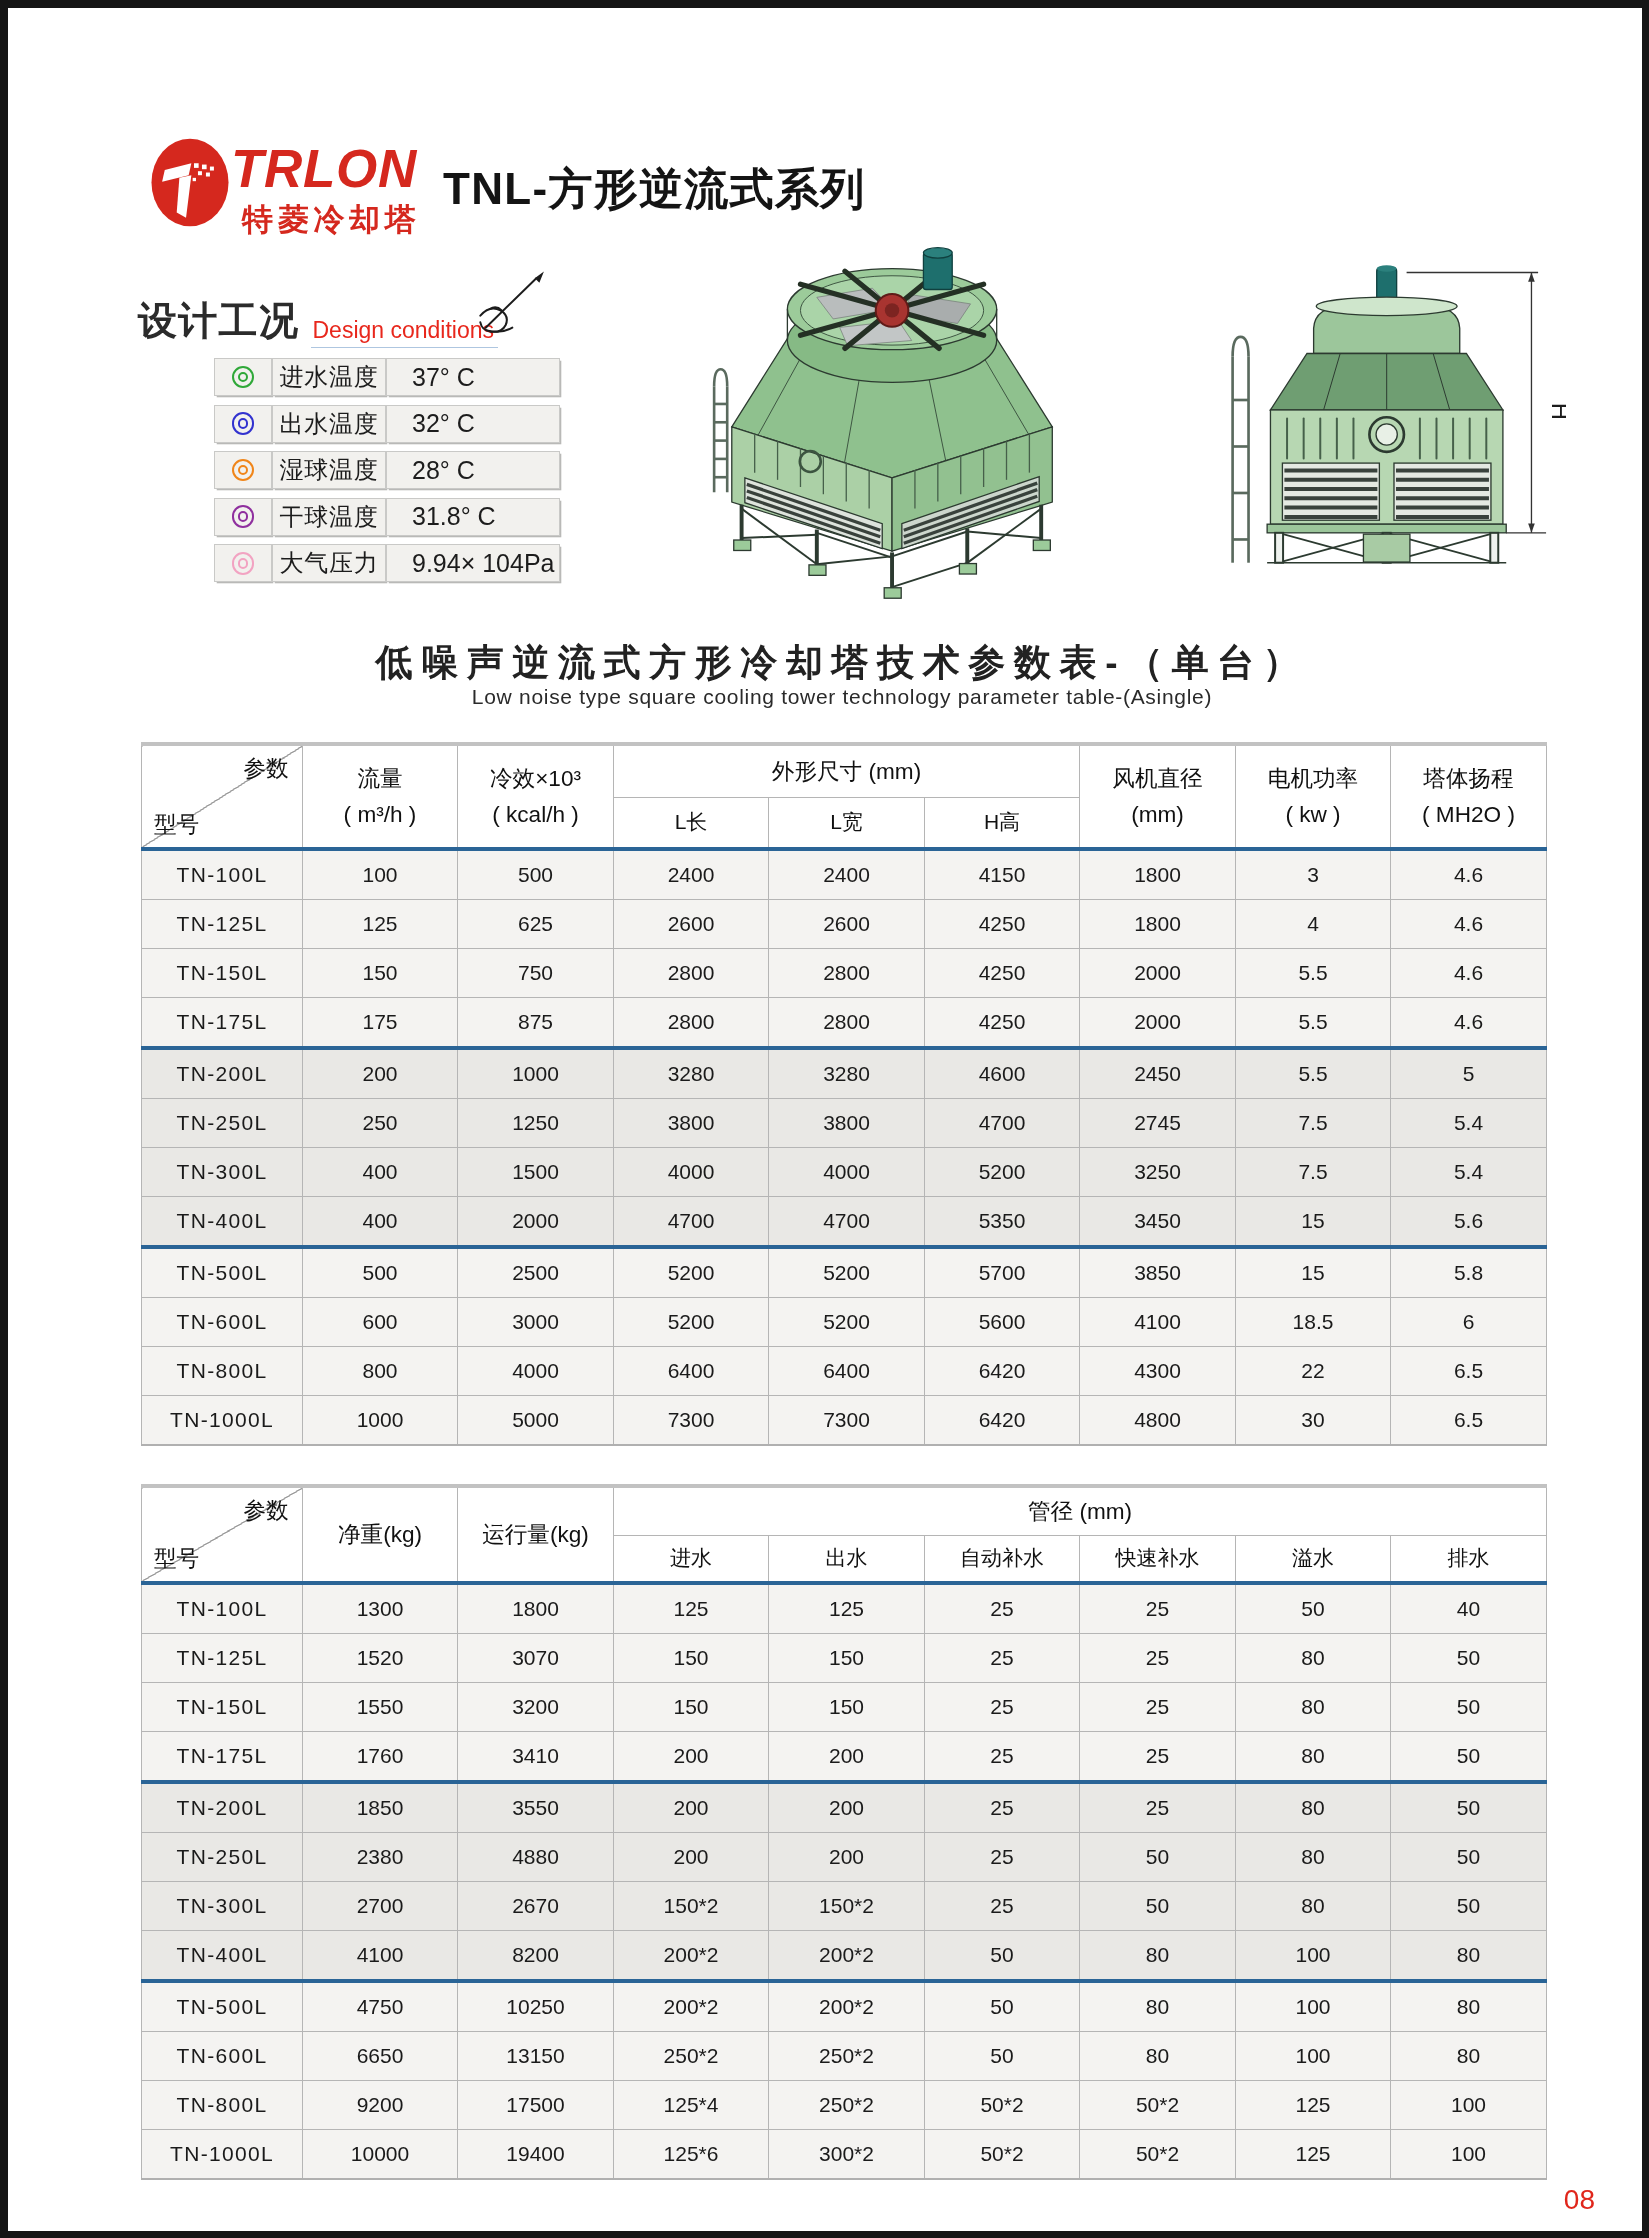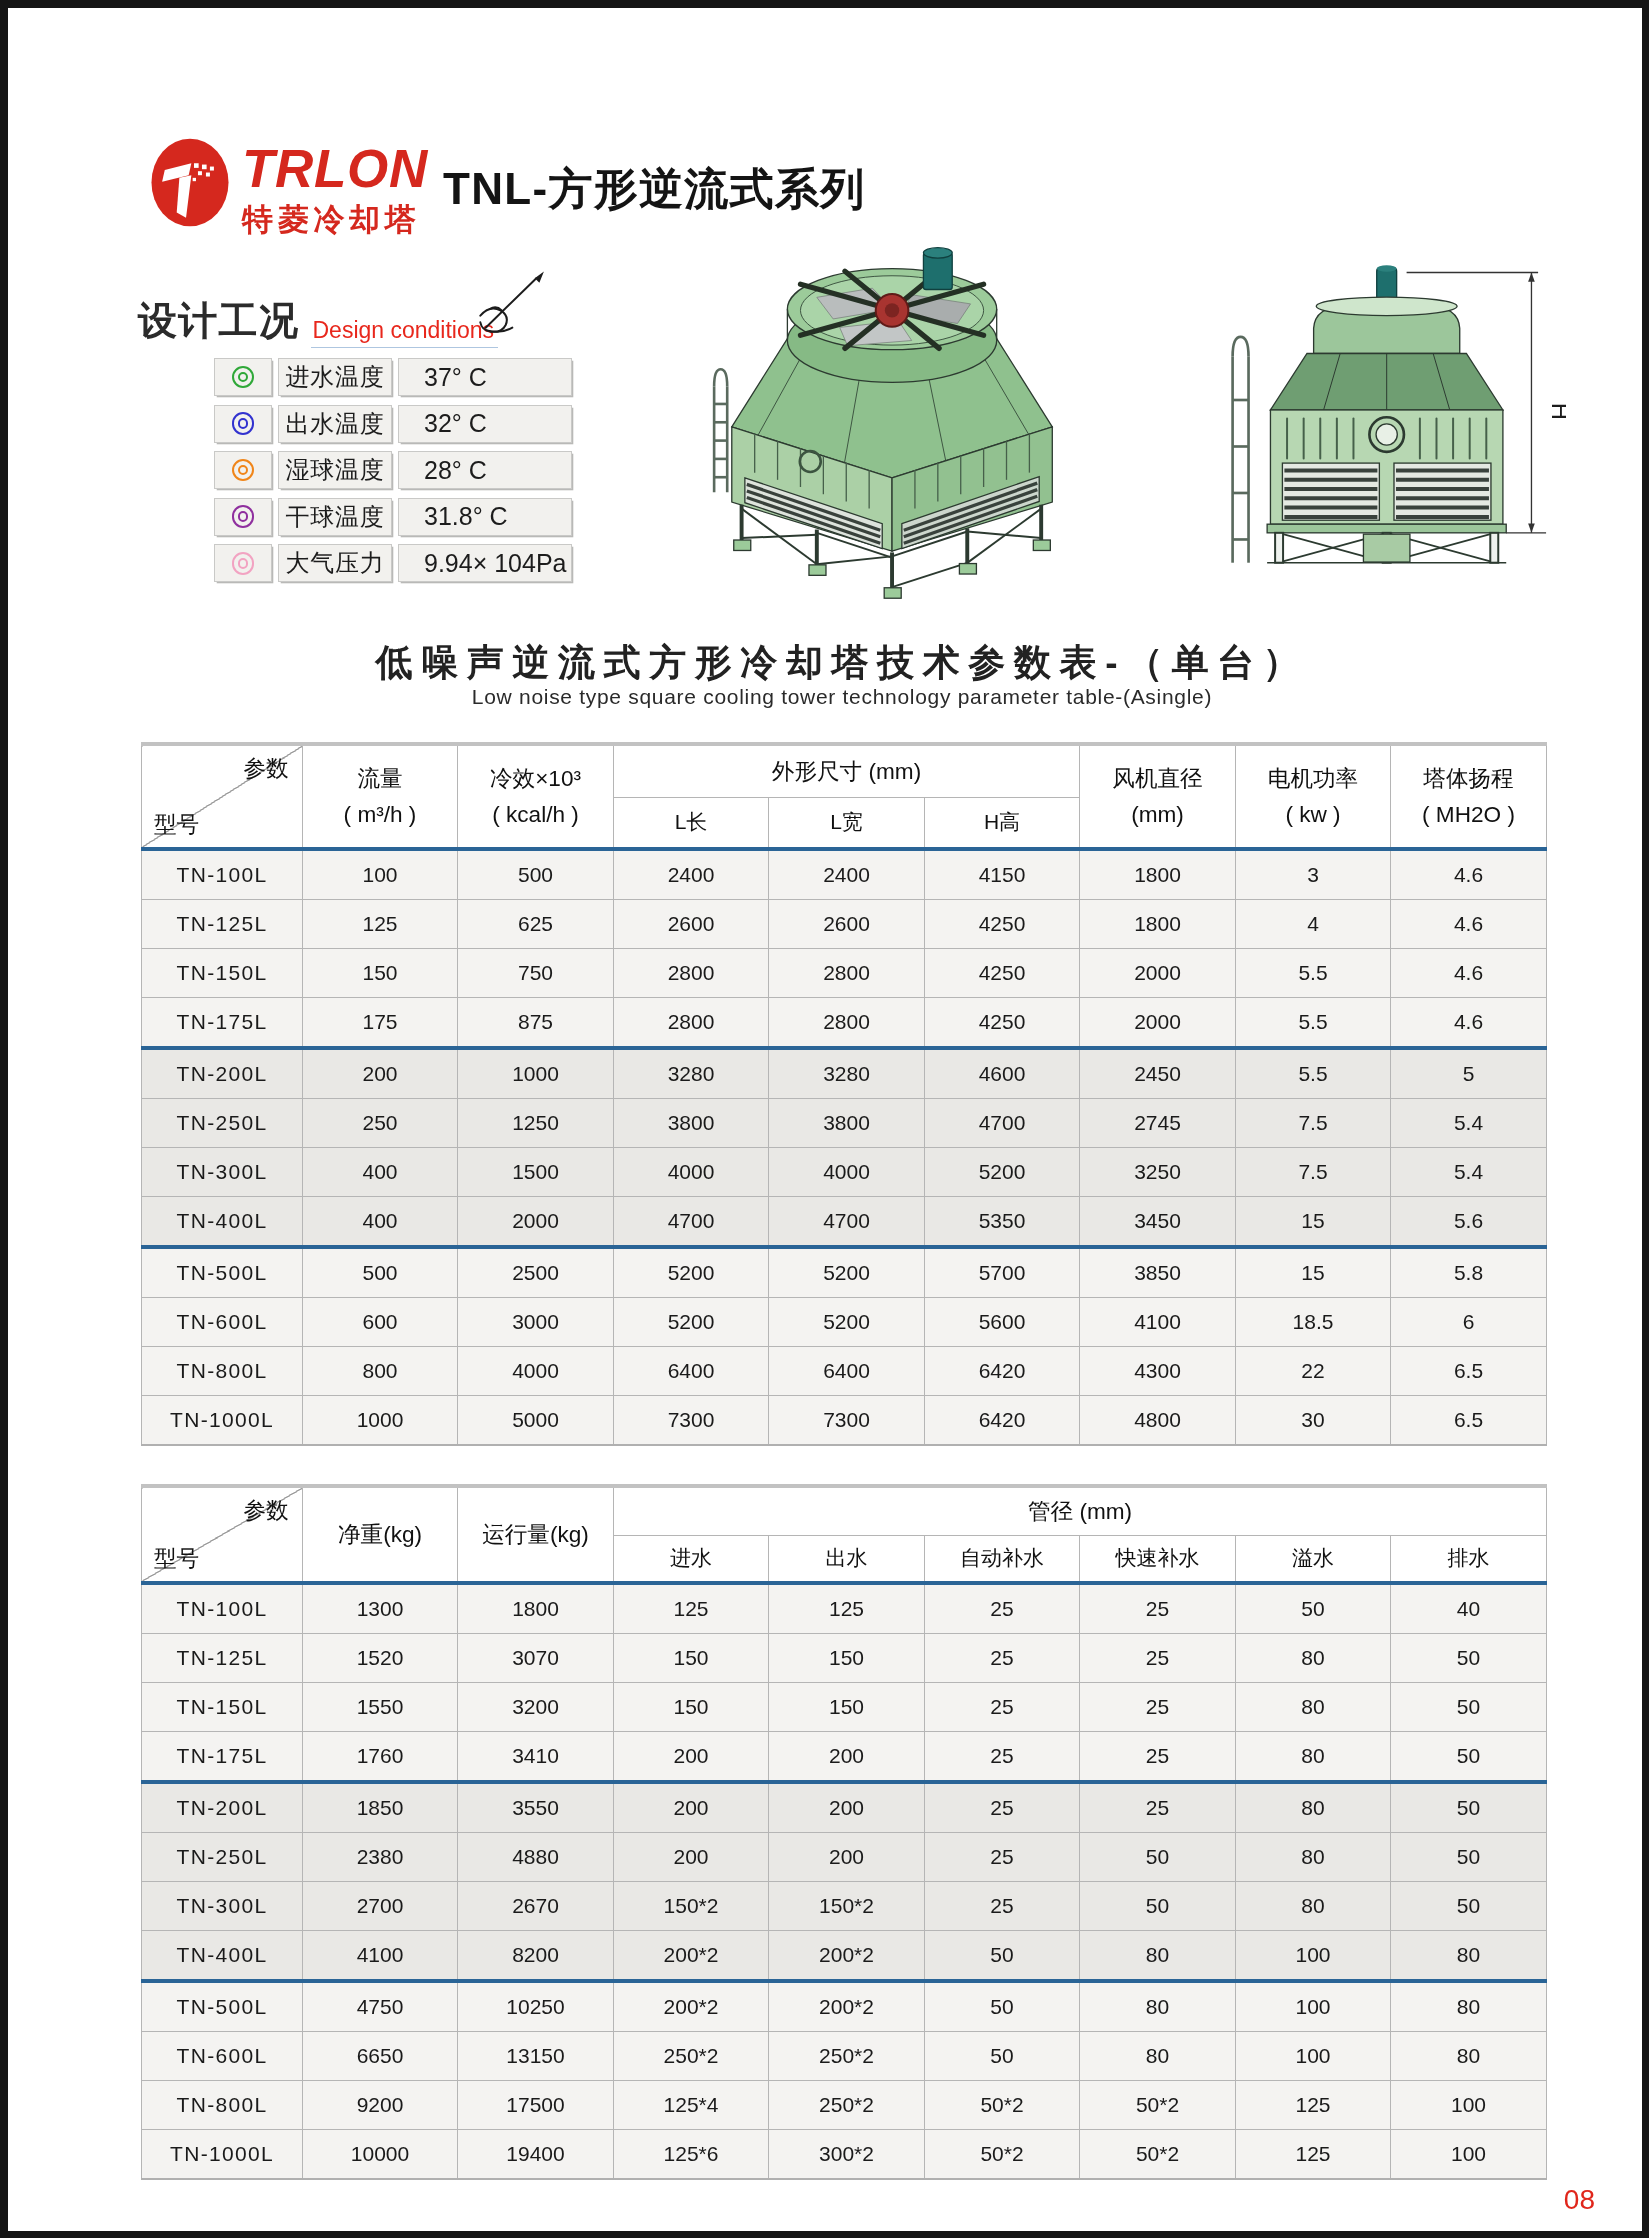--- a/index.html
+++ b/index.html
@@ -3,33 +3,33 @@
 <meta charset="utf-8">
 <style>
   html,body{margin:0;padding:0;background:#2a2a2a;}
   .page{
     position:relative;width:1650px;height:2239px;background:#ffffff;
     border:8px solid #151515;box-sizing:border-box;overflow:hidden;
     font-family:"Liberation Sans","DejaVu Sans",sans-serif;color:#1c1c1c;
   }
   
   .logo-circle{position:absolute;left:142px;top:130px;width:80px;height:89px;}
-  .brand{position:absolute;left:234px;top:130px;font-size:53px;font-weight:bold;
+  .brand{position:absolute;left:223px;top:130px;font-size:53px;font-weight:bold;
          font-style:italic;color:#d5281e;letter-spacing:0.7px;}
   .subbrand{position:absolute;left:234px;top:191px;font-size:31px;font-weight:bold;
             color:#d5281e;letter-spacing:4.7px;}
   .series-title{position:absolute;left:435px;top:152px;font-size:44px;font-weight:bold;
                 color:#141414;letter-spacing:1.3px;}
   
   .dc-head{position:absolute;left:130px;top:286px;display:flex;align-items:flex-end;gap:12px;}
   .dc-zh{font-size:39px;font-weight:600;color:#2b2b2b;letter-spacing:1.3px;}
   .dc-en{font-size:23px;color:#e8271c;padding:0 4px 2.7px 1.3px;border-bottom:1.3px solid #aec6e0;}
   .hand-icon{position:absolute;left:459px;top:261px;}
   .dc-list{position:absolute;left:206px;top:350px;display:flex;flex-direction:column;gap:8.6px;}
-  .dc-row{display:flex;gap:6px;}
+  .dc-row{display:flex;}
   .dc-box{background:#f2f1ee;border:0.7px solid #c9c9c7;box-shadow:2px 2px 0 -0.7px #b9b9b7;
           display:flex;align-items:center;height:38px;box-sizing:border-box;}
   .dc-icon{width:58px;justify-content:center;}
   .dc-label{width:114px;justify-content:center;font-size:24px;letter-spacing:0.7px;}
   .dc-value{width:174px;padding-left:25px;font-size:25px;}
   .ring{display:inline-flex;align-items:center;justify-content:center;
         width:18.6px;height:18.6px;border-radius:50%;border:2px solid currentColor;}
   .ring i{display:block;width:6.6px;height:6.6px;border-radius:50%;border:2px solid currentColor;}
   .c-green{color:#2fa838}.c-blue{color:#3232cf}.c-orange{color:#f08519}
   .c-purple{color:#8f2f9e}.c-pink{color:#f2a3c2}

